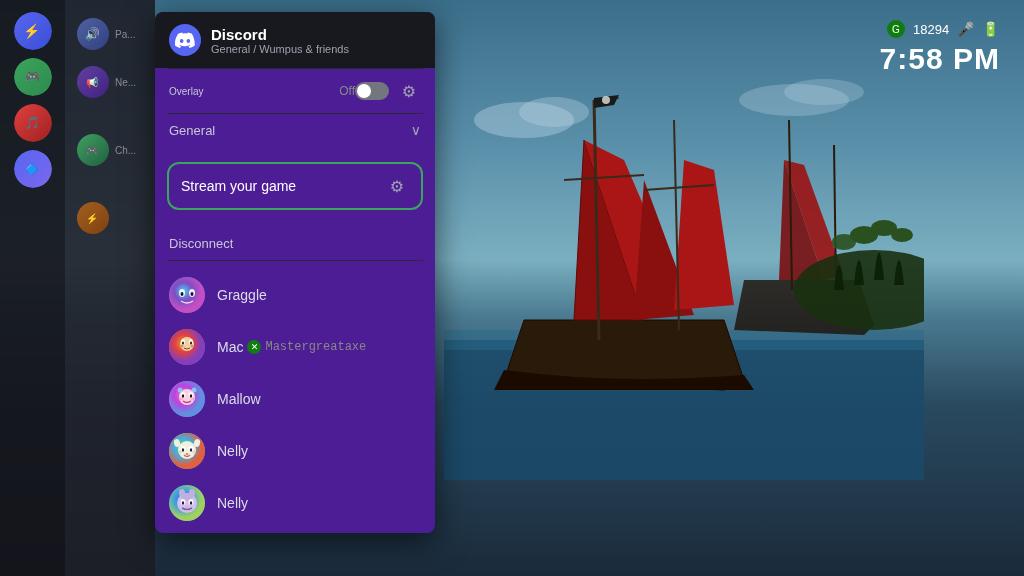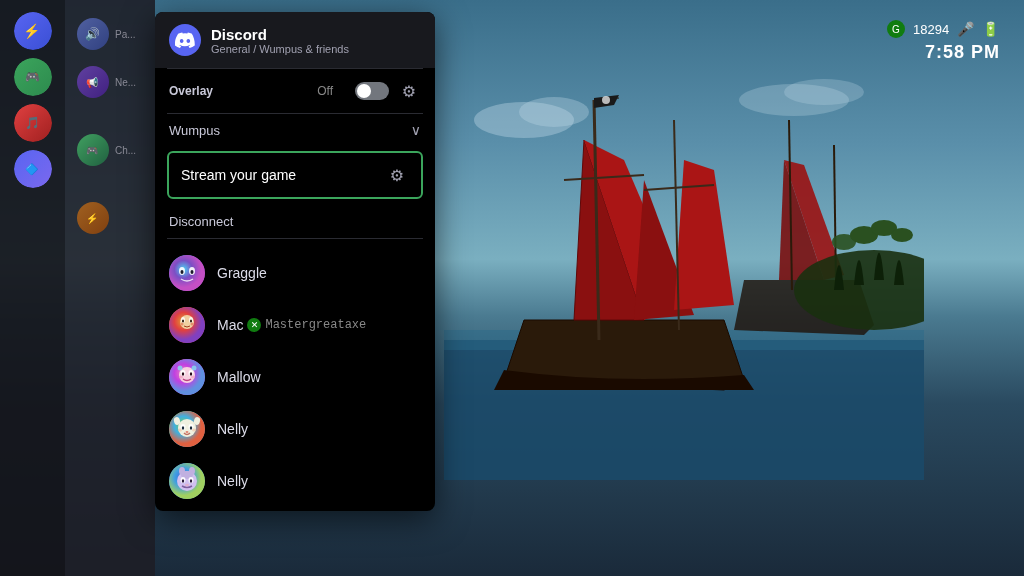--- a/index.html
+++ b/index.html
@@ -84,21 +84,21 @@
       white-space: nowrap;
       overflow: hidden;
     }
 
     
     .discord-panel {
       position: absolute;
       left: 155px;
       top: 12px;
       width: 280px;
-      background: #000000;
+      background: #4c1d95;
       border-radius: 8px;
       z-index: 20;
       overflow: hidden;
       box-shadow: 0 8px 32px rgba(0,0,0,0.6);
     }
 
     
     .panel-header {
       display: flex;
       align-items: center;
@@ -138,30 +138,29 @@
 
     
     .overlay-row {
       display: flex;
       align-items: center;
       padding: 10px 14px;
       gap: 8px;
     }
 
     .overlay-label {
-      font-size: 12px;
+      font-size: 10px;
       color: #c8c8d8;
       flex: 1;
-      font-weight: bold;
     }
 
     .toggle-container {
       display: flex;
       align-items: center;
-      gap: 22px;
+      gap: 0;
     }
 
     .toggle-text {
       font-size: 12px;
       color: #888;
     }
 
     .toggle {
       width: 34px;
       height: 18px;
@@ -205,41 +204,40 @@
       flex: 1;
     }
 
     .chevron {
       color: #a0a0b0;
       font-size: 14px;
     }
 
     
     .stream-btn {
-      margin: 5px 12px;
+      margin: 16px 12px;
       padding: 10px 12px;
       border: 2px solid #3ba55c;
-      border-radius: 6px;
+      border-radius: 12px;
       display: flex;
       align-items: center;
       cursor: pointer;
       background: transparent;
     }
 
     .stream-label {
       font-size: 14px;
       color: #fff;
       flex: 1;
     }
 
     
     .disconnect-row {
       padding: 8px 14px;
       cursor: pointer;
-      text-decoration: underline;
     }
 
     .disconnect-label {
       font-size: 13px;
       color: #c8c8d8;
     }
 
     
     .members-list {
       padding: 8px 0 4px 0;
@@ -335,21 +333,21 @@
       font-size: 14px;
     }
 
     .hud-battery {
       color: #fff;
       font-size: 14px;
     }
 
     .hud-time {
       color: #fff;
-      font-size: 18px;
+      font-size: 30px;
       font-weight: 600;
       letter-spacing: 1px;
     }
 
     
     .av-graggle { background: linear-gradient(135deg, #3a9fd4, #7b4fc4, #c44fc4); }
     .av-mac { background: linear-gradient(135deg, #e08030, #e04040, #8040c0); }
     .av-mallow { background: linear-gradient(135deg, #e060a0, #c040e0, #6090e0); }
     .av-nelly { background: linear-gradient(135deg, #80d040, #40b0e0, #e06040); }
     .av-wumpus { background: linear-gradient(135deg, #4060e0, #40a0e0, #a0d060); }
@@ -479,21 +477,21 @@
       <div class="toggle">
         <div class="toggle-knob"></div>
       </div>
     </div>
     <div class="gear-btn">⚙</div>
   </div>
 
   <div class="divider"></div>
 
   <div class="options-row">
-    <span class="options-label">Wumpus</span>
+    <span class="options-label">General</span>
     <span class="chevron">∨</span>
   </div>
 
   <div class="stream-btn">
     <span class="stream-label">Stream your game</span>
     <div class="gear-btn">⚙</div>
   </div>
 
   <div class="disconnect-row">
     <span class="disconnect-label">Disconnect</span>

